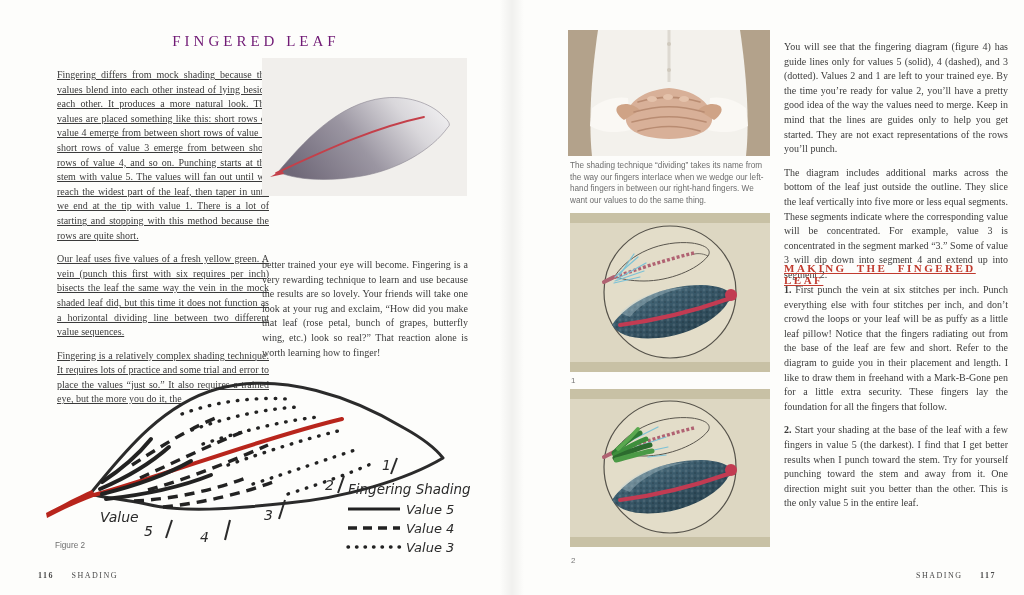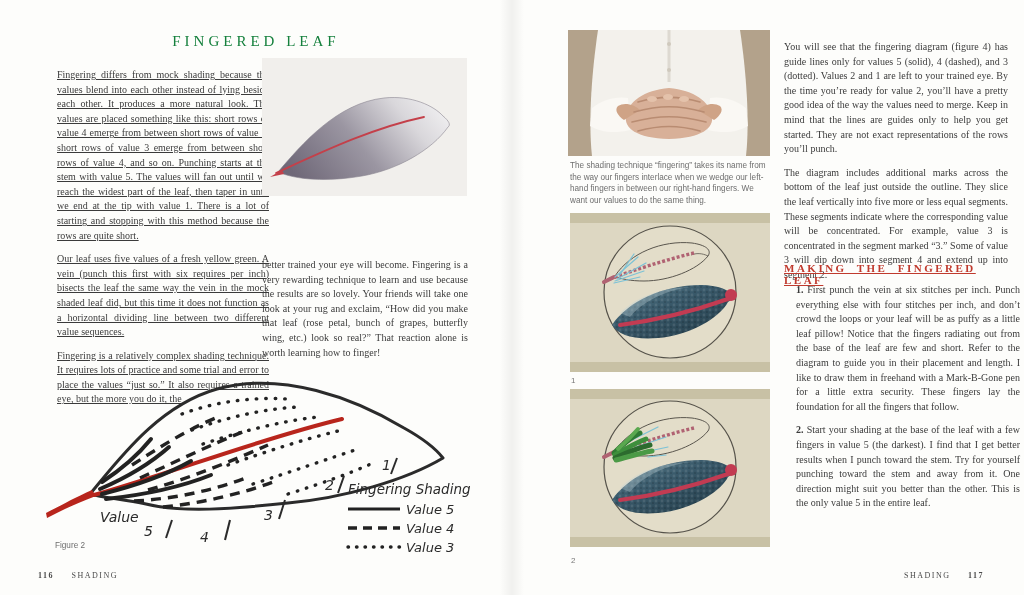--- a/index.html
+++ b/index.html
@@ -1,21 +1,21 @@
 <!DOCTYPE html>
 <html><head>
 <meta charset="utf-8">
 <style>
   html,body{margin:0;padding:0;background:#e8e6e2;}
   #spread{position:relative;width:1024px;height:595px;background:#fdfdfb;overflow:hidden;
           font-family:"Liberation Serif", serif;color:#3b3b3b;}
   #fold{position:absolute;left:500px;top:0;width:24px;height:595px;
         background:linear-gradient(90deg,rgba(0,0,0,0) 0%,rgba(0,0,0,0.05) 50%,rgba(0,0,0,0) 100%);}
   .page-title{position:absolute;left:0;top:33px;width:512px;text-align:center;
-              font-size:15px;letter-spacing:4px;color:#15803d;}
+              font-size:15px;letter-spacing:4px;color:#701a75;}
   .body-col{position:absolute;font-size:10px;line-height:14.6px;text-align:justify;}
   .body-col p{margin:0 0 9px 0;}
   .caption{position:absolute;font-family:"Liberation Sans",sans-serif;font-size:8.2px;
            line-height:11.5px;color:#6e6e6e;text-align:left;}
   .fig-num{position:absolute;font-family:"Liberation Sans",sans-serif;font-size:8px;color:#777;}
   .img-box{position:absolute;overflow:hidden;}
   .red-heading{position:absolute;font-size:11px;letter-spacing:2.5px;word-spacing:5px;
                color:#c03a2e;font-weight:bold;}
   .footer{position:absolute;bottom:15px;font-size:8px;letter-spacing:1.5px;color:#4a4a4a;}
   .footer .pgnum{font-weight:bold;margin:10px 14px;}
@@ -144,21 +144,21 @@
         <path d="M64,92 C92,85 110,85 138,92"></path>
         <path d="M70,101 C92,95 110,95 132,101"></path>
       </g>
       <g fill="#e4c2ab">
         <ellipse cx="84" cy="69" rx="5" ry="3"></ellipse>
         <ellipse cx="100" cy="67" rx="5" ry="3"></ellipse>
         <ellipse cx="116" cy="69" rx="5" ry="3"></ellipse>
       </g>
     </svg>
   </div>
-  <div class="caption" style="left:570px;top:160px;width:200px;">The shading technique “fingering” takes its name from the way our fingers interlace when we wedge our left-hand fingers in between our right-hand fingers. We want our values to do the same thing.</div>
+  <div class="caption" style="left:570px;top:160px;width:200px;">The shading technique “dividing” takes its name from the way our fingers interlace when we wedge our left-hand fingers in between our right-hand fingers. We want our values to do the same thing.</div>
 
   <div class="img-box" style="left:570px;top:213px;width:200px;height:159px;">
     <svg width="200" height="159" viewBox="0 0 200 159">
       <defs>
         <linearGradient id="leafTeal1" x1="0" y1="0" x2="1" y2="1">
           <stop offset="0" stop-color="#5d828f"></stop>
           <stop offset="0.4" stop-color="#39596a"></stop>
           <stop offset="1" stop-color="#203844"></stop>
         </linearGradient>
         <pattern id="stitch1" width="6" height="5" patternUnits="userSpaceOnUse">
@@ -241,23 +241,23 @@
   </div>
   <div class="fig-num" style="left:571px;top:556px;">2</div>
 
   <div class="body-col" style="left:784px;top:40px;width:224px;">
     <p>You will see that the fingering diagram (figure 4) has guide lines only for values 5 (solid), 4 (dashed), and 3 (dotted). Values 2 and 1 are left to your trained eye. By the time you’re ready for value 2, you’ll have a pretty good idea of the way the values need to merge. Keep in mind that the lines are guides only to help you get started. They are not exact representations of the rows you’ll punch.</p>
     <p>The diagram includes additional marks across the bottom of the leaf just outside the outline. They slice the leaf vertically into five more or less equal segments. These segments indicate where the corresponding value will be concentrated. For example, value 3 is concentrated in the segment marked “3.” Some of value 3 will dip down into segment 4 and extend up into segment 2.</p>
   </div>
 
   <div class="red-heading" style="left:784px;top:262px;width:224px;text-decoration:underline;">MAKING THE FINGERED LEAF</div>
 
-  <div class="body-col" style="left:784px;top:283px;width:224px;margin-left:12px;">
+  <div class="body-col" style="left:784px;top:283px;width:224px;">
     <p><span class="step-num">1.</span> <span>First punch the vein at six stitches per inch. Punch everything else with four stitches per inch, and don’t crowd the loops or your leaf will be as puffy as a little leaf pillow! Notice that the fingers radiating out from the base of the leaf are few and short. Refer to the diagram to guide you in their placement and length. I like to draw them in freehand with a Mark-B-Gone pen for a little extra security. These fingers lay the foundation for all the fingers that follow.</span></p>
     <p><span class="step-num">2.</span> <span>Start your shading at the base of the leaf with a few fingers in value 5 (the darkest). I find that I get better results when I punch toward the stem. Try for yourself punching toward the stem and away from it. One direction might suit you better than the other. This is the only value 5 in the entire leaf.</span></p>
   </div>
 
-  <div class="footer" style="right:40px;text-align:center;">
+  <div class="footer" style="right:28px;text-align:center;">
     <span>SHADING</span>
     <span class="pgnum" style="margin-right:0;">117</span>
   </div>
 
 </div>
 
 </body></html>

